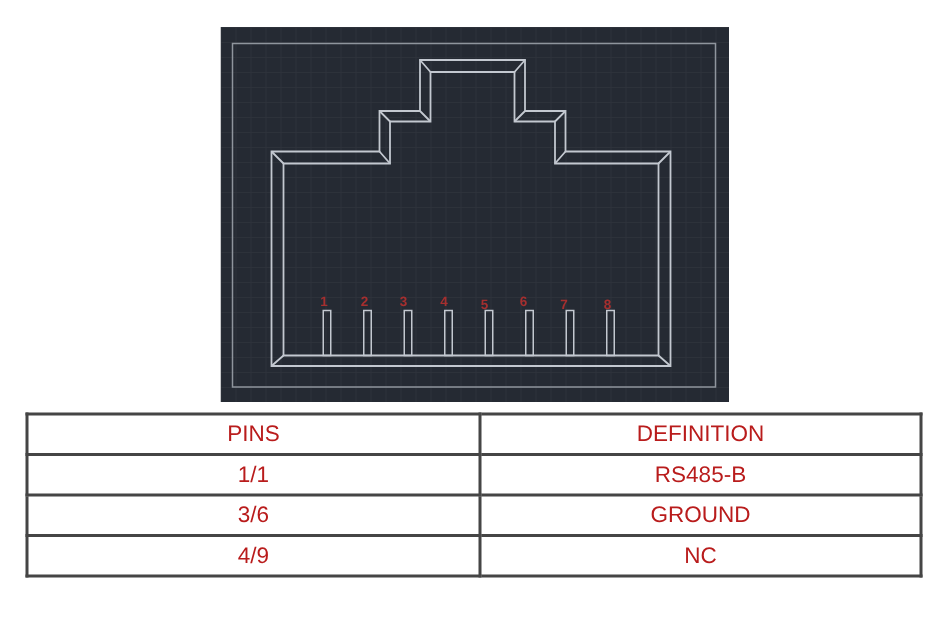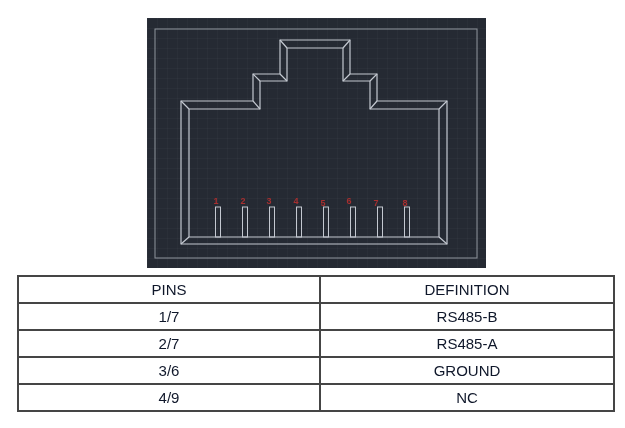--- a/index.html
+++ b/index.html
@@ -60,21 +60,21 @@
     font-family: "Liberation Sans", sans-serif;
   }
   .pin-table td, .pin-table th {
     border: 2px solid var(--table-border, #454545);
     height: 25px;
     padding: 0;
     text-align: center;
     vertical-align: middle;
     font-size: 15px;
     font-weight: 400;
-    color: #0f172a;
+    color: #b91c1c;
     line-height: 1;
   }
   .col-pins { width: 302px; }
   .col-def  { width: 294px; }
 </style>
 </head>
 <body>
 
 <div class="page">
 
@@ -125,26 +125,22 @@
     <colgroup>
       <col class="col-pins">
       <col class="col-def">
     </colgroup>
     <tbody>
       <tr>
         <td>PINS</td>
         <td>DEFINITION</td>
       </tr>
       <tr>
-        <td>1/7</td>
+        <td>1/1</td>
         <td>RS485-B</td>
-      </tr>
-      <tr>
-        <td>2/7</td>
-        <td>RS485-A</td>
       </tr>
       <tr>
         <td>3/6</td>
         <td>GROUND</td>
       </tr>
       <tr>
         <td>4/9</td>
         <td>NC</td>
       </tr>
     </tbody>

